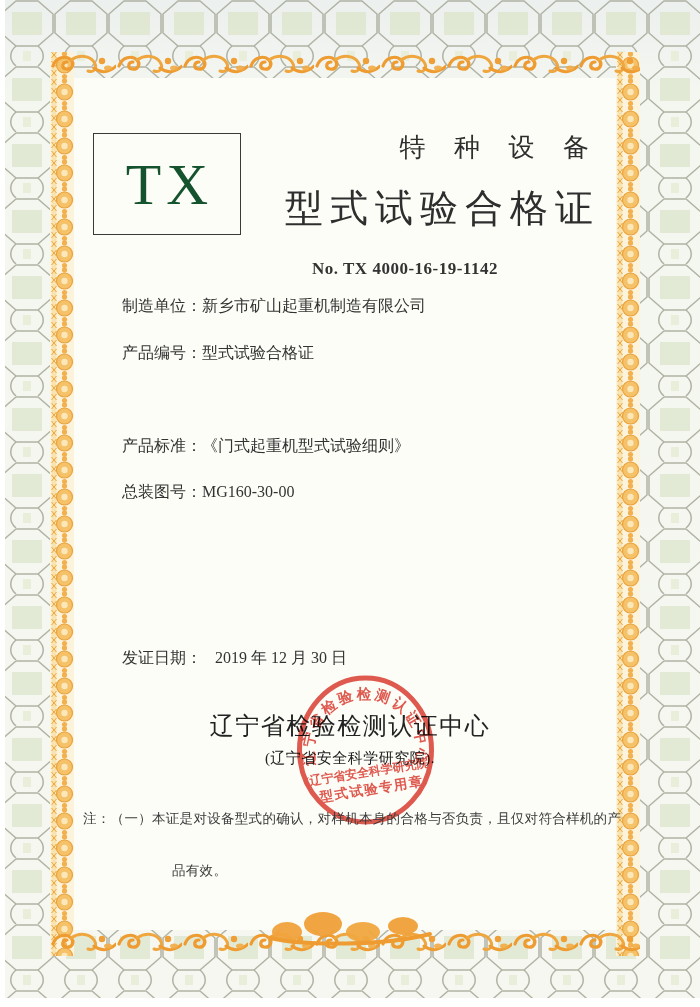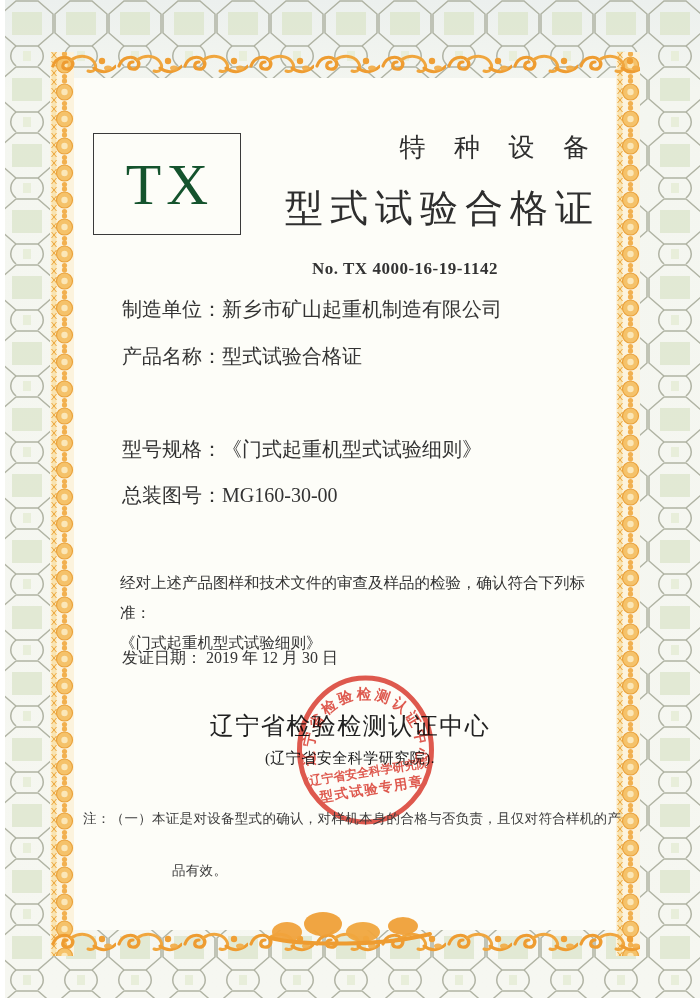--- a/index.html
+++ b/index.html
@@ -23,26 +23,26 @@
   .tx-box {
     position:absolute; left:93px; top:133px; width:141px; height:100px;
     border:1.5px solid #3a3a3a; display:flex; align-items:center; justify-content:center;
     font-size:58px; letter-spacing:5px; padding-left:5px; color:#14532d; background:#fdfdf8;
   }
   .title-block { position:absolute; left:250px; top:130px; width:350px; text-align:right; color:#2e2e2e; }
   .title-1 { font-size:26px; letter-spacing:11px; padding-left:11px; white-space:nowrap; }
   .title-2 { font-size:38px; letter-spacing:7px; padding-left:7px; margin-top:18px; white-space:nowrap; }
   .cert-no { position:absolute; left:230px; top:259px; width:350px; text-align:center;
              font-size:17px; letter-spacing:0.5px; color:#333; white-space:nowrap;font-weight:bold; }
-  .field-row { position:absolute; left:122px; font-size:20px; white-space:nowrap; color:#333; }
+  .field-row { position:absolute; left:122px; font-size:16px; white-space:nowrap; color:#333; }
   .fr0{top:296px}.fr1{top:343px}.fr2{top:389px}.fr3{top:436px}.fr4{top:482px}.fr5{top:529px}
   .confirm { position:absolute; left:120px; top:568px; width:492px;
              font-size:15.5px; line-height:30px; color:#333; }
   .date-row { position:absolute; left:122px; top:648px; font-size:16px; white-space:nowrap; }
-  .date-row .val { }
+  .date-row .val { margin-left:9px; }
   .issuer { position:absolute; left:100px; top:710px; width:500px; text-align:center; color:#222; }
   .issuer-name { font-size:24px; letter-spacing:1.5px; }
   .issuer-sub  { font-size:15px; margin-top:7px; letter-spacing:0.5px; }
   .stamp { position:absolute; left:283px; top:668px; mix-blend-mode:multiply; opacity:0.88; }
   .notes { font-size:13.5px; letter-spacing:0.3px; color:#3a3a3a; white-space:nowrap; }
   .note-1 { position:absolute; left:83px;  top:810px; }
   .note-1b{ position:absolute; left:172px; top:862px; }
   .note-2 { position:absolute; left:110px; top:894px; }
   .flourish { position:absolute; left:265px; top:902px; }
 </style>
@@ -116,33 +116,29 @@
     <div class="title-1">特 种 设 备</div>
     <div class="title-2">型式试验合格证</div>
   </div>
 
   <div class="cert-no">No. TX 4000-16-19-1142</div>
 
   <div class="field-row fr0">
     <span>制造单位：</span><span>新乡市矿山起重机制造有限公司</span>
   </div>
   <div class="field-row fr1">
-    <span>产品名称：</span><span>型式试验合格证</span>
+    <span>产品编号：</span><span>型式试验合格证</span>
   </div>
   <div class="field-row fr3">
-    <span>型号规格：</span><span>《门式起重机型式试验细则》</span>
+    <span>产品标准：</span><span>《门式起重机型式试验细则》</span>
   </div>
   <div class="field-row fr4">
     <span>总装图号：</span><span>MG160-30-00</span>
   </div>
 
-  <div class="confirm">
-    <div>经对上述产品图样和技术文件的审查及样品的检验，确认符合下列标准：</div>
-    <div>《门式起重机型式试验细则》</div>
-  </div>
 
   <div class="date-row">
     <span>发证日期：</span>
     <span class="val">2019 年 12 月 30 日</span>
   </div>
 
   <div class="issuer">
     <div class="issuer-name">辽宁省检验检测认证中心</div>
     <div class="issuer-sub">(辽宁省安全科学研究院).</div>
   </div>

